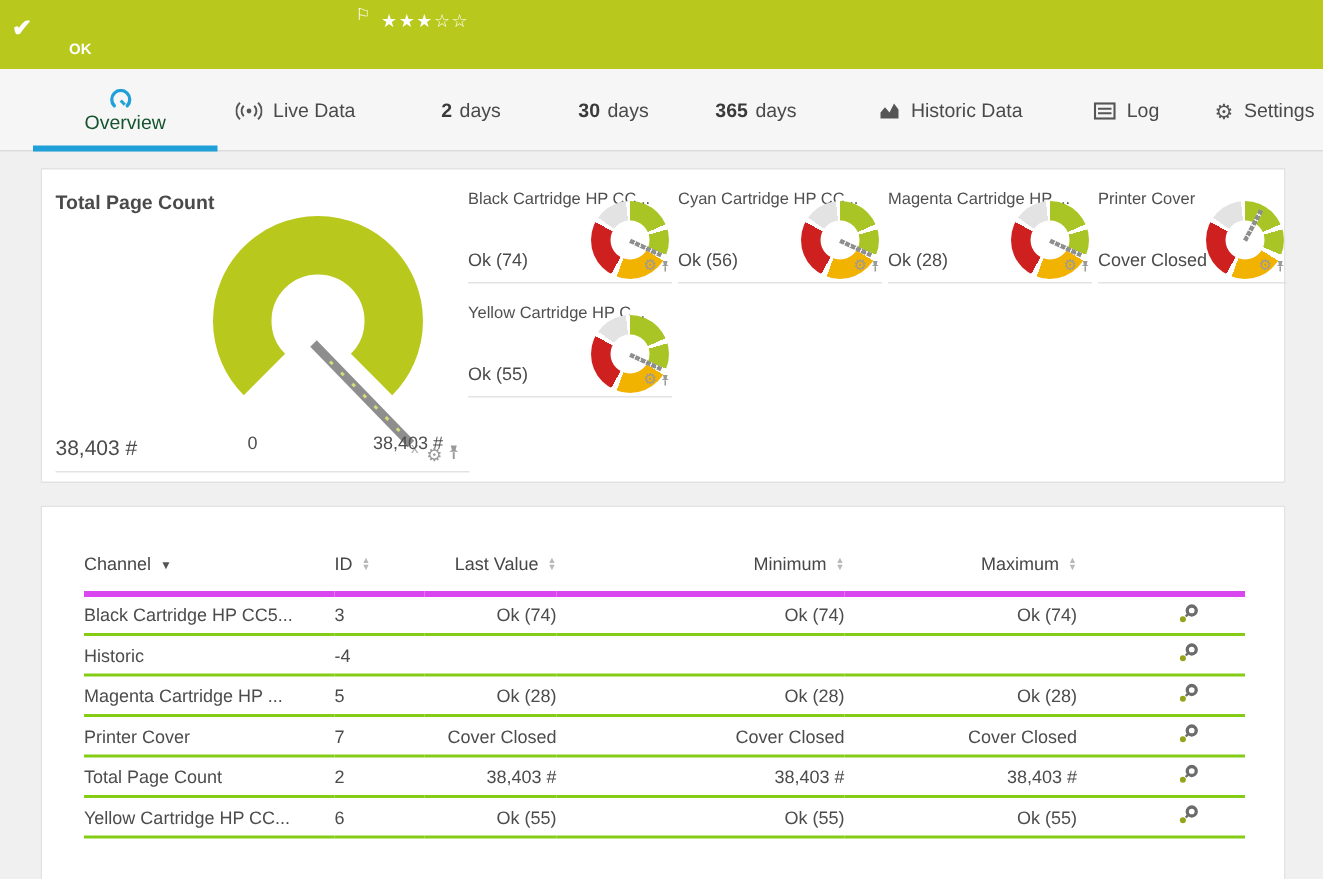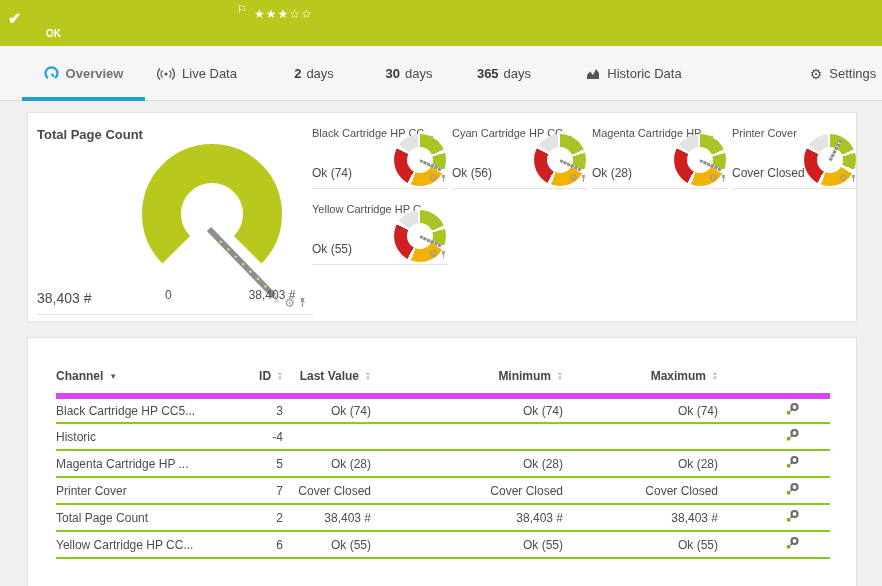--- a/index.html
+++ b/index.html
@@ -16,21 +16,21 @@
   .topbar .check { position:absolute; left:8px; top:9px; font-size:16px; font-weight:bold; }
   .topbar .titleline { position:absolute; left:30px; top:7px; font-size:18px; white-space:nowrap; }
   .topbar .sensor-type { font-style:italic; margin-right:6px; }
   .topbar .flag { position:absolute; left:237px; top:3px; font-size:11px; }
   .topbar .stars { position:absolute; left:254px; top:7px; font-size:12px; letter-spacing:1px; }
   .topbar .status-ok { position:absolute; left:46px; top:28px; font-size:10px; font-weight:bold; }
   
   .tabbar { position:absolute; left:0; top:46px; width:882px; height:55px; background:#f6f6f6; border-bottom:1px solid #dcdcdc; }
   .tab { position:absolute; top:0; height:55px; display:flex; align-items:center; justify-content:center; cursor:pointer; font-size:13px; color:#4a4a4a; white-space:nowrap; }
   .tab .tab-icon { margin-right:7px; display:inline-flex; }
-  .tab.active { font-weight:bold; color:#737373; }
+  .tab.active { font-weight:normal; color:#14532d;flex-direction:column; }
   .tab.active::after { content:''; position:absolute; left:0; bottom:0; width:100%; height:4px; background:#1fa0d8; }
   .tab .num { font-weight:bold; color:#3a3a3a; margin-right:5px; }
   .t-overview { left:22px;  width:123px; }
   .t-live     { left:147px; width:100px; }
   .t-2days    { left:283px; width:62px; }
   .t-30days   { left:373px; width:72px; }
   .t-365days  { left:463px; width:82px; }
   .t-historic { left:576px; width:116px; }
   .t-log      { left:720px; width:62px; }
   .t-settings { left:804px; width:78px; }
@@ -62,24 +62,24 @@
   .mini-gauge::after { content:''; position:absolute; inset:13px; background:#fff; border-radius:50%; }
   .mini-needle { position:absolute; left:50%; top:50%; width:23px; height:3px; margin-top:-1.5px; background:#8e8e8e;
     background-image: repeating-linear-gradient(90deg, transparent 0 3px, #ffffffcc 3px 4px);
     transform-origin:0 50%; z-index:2; }
   .needle-se { transform: rotate(25deg); }
   .needle-ne { transform: rotate(-62deg); }
   .mini-icons { position:absolute; right:1px; bottom:1px; display:flex; align-items:center; gap:2px; z-index:3; }
   .mini-icons .gear-glyph { font-size:10px; }
   
   table { border-collapse:collapse; table-layout:fixed; width:774px; margin:20px 26px 0 28px; font-size:12px; color:#4c4c4c; }
-  th { height:38px; font-weight:bold; color:#474747; vertical-align:middle; white-space:nowrap; border-bottom:6px solid #d946ef; cursor:pointer; }
+  th { height:38px; font-weight:normal; color:#474747; vertical-align:middle; white-space:nowrap; border-bottom:4px solid #d946ef; cursor:pointer; }
   td { height:27px; vertical-align:middle; border-bottom:2px solid #84cc16; white-space:nowrap; overflow:hidden; }
   .col-channel { text-align:left; }
-  .col-id { text-align:right; }
+  .col-id { text-align:left; }
   .col-right { text-align:right; }
   .col-icon { text-align:right; padding-right:30px; }
   .sorts { display:inline-flex; flex-direction:column; margin-left:6px; vertical-align:middle; color:#b8b8b8; font-size:6px; line-height:5px; }
   .sortdesc { margin-left:6px; color:#555; font-size:8px; vertical-align:middle; }
 </style>
 </head>
 <body>
 
 <div class="topbar">
   <span class="check">✔</span>
@@ -120,20 +120,30 @@
     <span class="num">365</span>
     <span>days</span>
   </div>
   <div class="tab t-historic">
     <span class="tab-icon">
       <svg width="14" height="13" viewBox="0 0 14 13">
           <path d="M1 12 L1 8 L4 4.5 L7 8 L10 2 L13 6 L13 12 Z" fill="#555"></path>
         </svg>
     </span>
     <span>Historic Data</span>
+  </div>
+  <div class="tab t-log">
+    <span class="tab-icon">
+      <svg width="15" height="12" viewBox="0 0 15 12">
+          <rect x="1" y="1" width="13" height="10" fill="none" stroke="#555" stroke-width="1.4"></rect>
+          <line x1="3" y1="4.5" x2="12" y2="4.5" stroke="#555" stroke-width="1.2"></line>
+          <line x1="3" y1="7.5" x2="12" y2="7.5" stroke="#555" stroke-width="1.2"></line>
+        </svg>
+    </span>
+    <span>Log</span>
   </div>
   <div class="tab t-settings">
     <span class="tab-icon glyph-icon">⚙</span>
     <span>Settings</span>
   </div>
 </div>
 
 <div class="panel gpanel">
 
   <div class="main-card">

